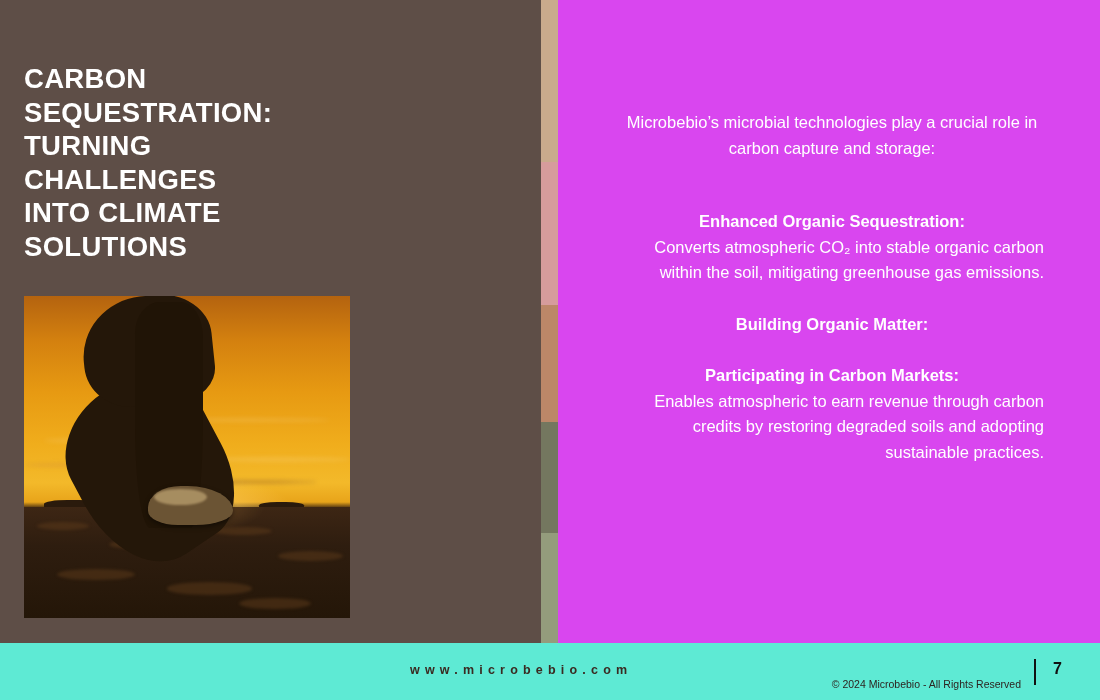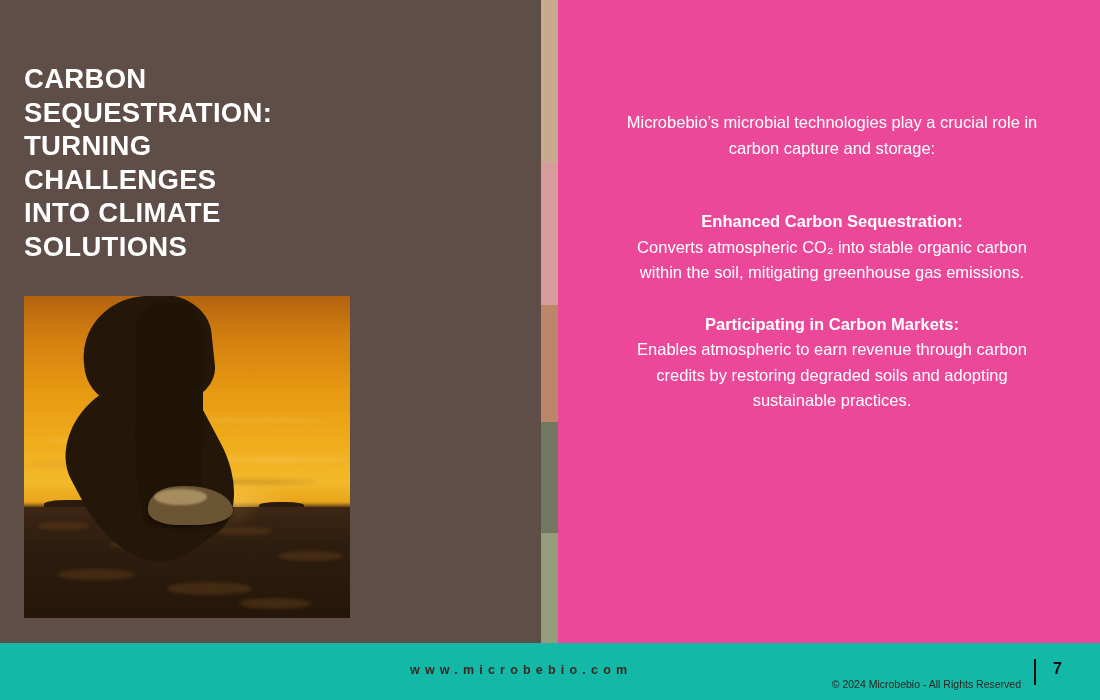--- a/index.html
+++ b/index.html
@@ -195,31 +195,31 @@
     font-size: 16.5px;
     line-height: 25.5px;
   }
   .intro { margin: 0 0 48px 0; }
   .block { margin: 0 0 24px 0; }
   .block:last-child { margin-bottom: 8px; }
   .block-head {
     font-weight: bold;
     display: block;
   }
-  .block-body { display: block; }
+  .block-body { display: block; text-align: right; }
   .gap-lg { margin-bottom: 26px; }
 
   
   .footer {
     position: absolute;
     left: 0;
     top: 643px;
     width: 1100px;
     height: 57px;
-    background: #14b8a6;
+    background: #5eead4;
   }
   .footer-url {
     position: absolute;
     left: 410px;
     top: 20px;
     color: #3a2b22;
     font-size: 12.5px;
     font-weight: bold;
     letter-spacing: 5.2px;
   }
@@ -294,31 +294,32 @@
   </div>
 
   <div class="color-strip">
       <div class="band" style="top: 0px; height: 162px; background: rgb(201, 170, 140);"></div>
       <div class="band" style="top: 162px; height: 143px; background: rgb(214, 156, 156);"></div>
       <div class="band" style="top: 305px; height: 117px; background: rgb(188, 135, 104);"></div>
       <div class="band" style="top: 422px; height: 111px; background: rgb(116, 119, 95);"></div>
       <div class="band" style="top: 533px; height: 110px; background: rgb(148, 156, 124);"></div>
     </div>
 
-  <div class="right-panel" style="background: #ec4899;">
+  <div class="right-panel" style="background: #d946ef;">
     <div class="content">
 
       <p class="intro">Microbebio’s microbial technologies play a crucial role in carbon capture and storage:</p>
 
       <p class="block gap-lg">
-        <span class="block-head">Enhanced Carbon Sequestration:</span>
+        <span class="block-head">Enhanced Organic Sequestration:</span>
         <span class="block-body">Converts atmospheric CO₂ into stable organic carbon within the soil, mitigating greenhouse gas emissions.</span>
       </p>
 
       <p class="block gap-lg">
+        <span class="block-head">Building Organic Matter:</span>
       </p>
 
       <p class="block">
         <span class="block-head">Participating in Carbon Markets:</span>
         <span class="block-body">Enables atmospheric to earn revenue through carbon credits by restoring degraded soils and adopting sustainable practices.</span>
       </p>
 
     </div>
   </div>
 

